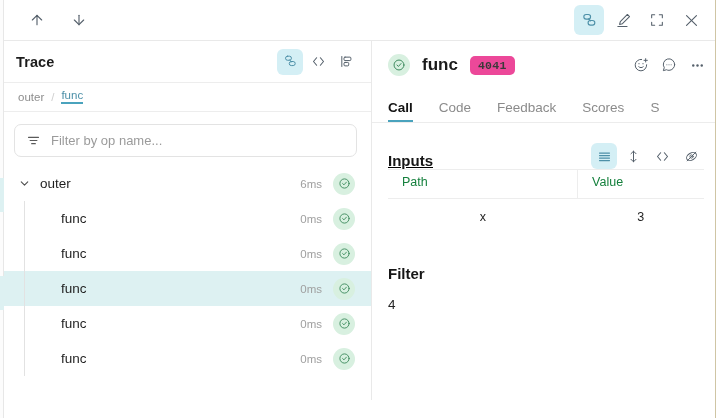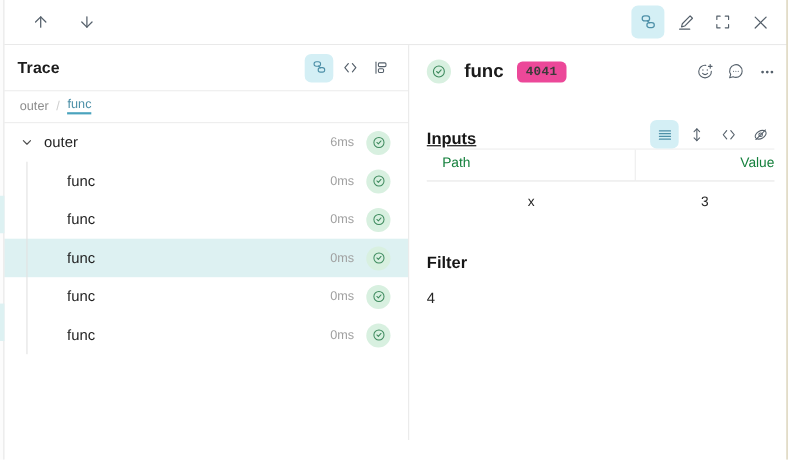--- a/index.html
+++ b/index.html
@@ -320,21 +320,20 @@
     font-size: 12.5px;
     font-weight: normal;
     color: #15803d;
     text-align: left;
     padding: 5px 0 9px 14px;
     border-bottom: 1px solid #ededed;
     border-top: 1px solid #ededed;
   }
   .kv-table th.col-value {
     border-left: 1px solid #ededed;
-    text-align: right;
   }
   .kv-table td {
     font-size: 12.5px;
     color: #252525;
     padding: 11px 0;
     text-align: center;
   }
   .kv-table .col-path { width: 60%; }
   .kv-table .col-value { width: 40%; }
 
@@ -438,20 +437,32 @@
           </div>
         </div>
       </div>
 
       <div class="breadcrumb">
         <span class="bc-item">outer</span>
         <span class="bc-sep">/</span>
         <span class="bc-item current">func</span>
       </div>
 
+      <div class="filter-wrap">
+        <div class="filter-box">
+          <span class="ibtn plain" style="width:15px;height:15px;color:#5a5a5a;">
+            <svg width="15" height="15" viewBox="0 0 24 24" fill="none" stroke="currentColor" stroke-width="1.7" stroke-linecap="round">
+              <line x1="4" y1="7" x2="20" y2="7"></line>
+              <line x1="6.5" y1="12" x2="17.5" y2="12"></line>
+              <line x1="9" y1="17" x2="15" y2="17"></line>
+            </svg>
+          </span>
+          <input class="filter-input" type="text" placeholder="Filter by op name..." style="">
+        </div>
+      </div>
 
       <div class="tree">
         <div class="indent-guide" style="top:35px;height:175px;"></div>
 
         <div class="trow">
           <span class="chev">
             <svg width="13" height="13" viewBox="0 0 24 24" fill="none" stroke="currentColor" stroke-width="2" stroke-linecap="round" stroke-linejoin="round">
               <polyline points="6 9 12 15 18 9"></polyline>
             </svg>
           </span>
@@ -561,20 +572,27 @@
           <div class="ibtn plain">
             <svg width="17" height="17" viewBox="0 0 24 24" fill="currentColor">
               <circle cx="6" cy="12" r="1.75"></circle>
                 <circle cx="12" cy="12" r="1.75"></circle>
                 <circle cx="18" cy="12" r="1.75"></circle>
             </svg>
           </div>
         </div>
       </div>
 
+      <div class="tabs">
+        <div class="tab active">Call</div>
+        <div class="tab">Code</div>
+        <div class="tab">Feedback</div>
+        <div class="tab">Scores</div>
+        <div class="tab">S</div>
+      </div>
 
       <div class="detail-body">
 
         <div class="section-head">
           <span class="section-title">Inputs</span>
           <div class="section-icons">
             <div class="ibtn plain active">
               <svg width="15" height="15" viewBox="0 0 24 24" fill="none" stroke="currentColor" stroke-width="1.8" stroke-linecap="round">
                 <line x1="4" y1="6.5" x2="20" y2="6.5"></line>
                 <line x1="4" y1="10.5" x2="20" y2="10.5"></line>

